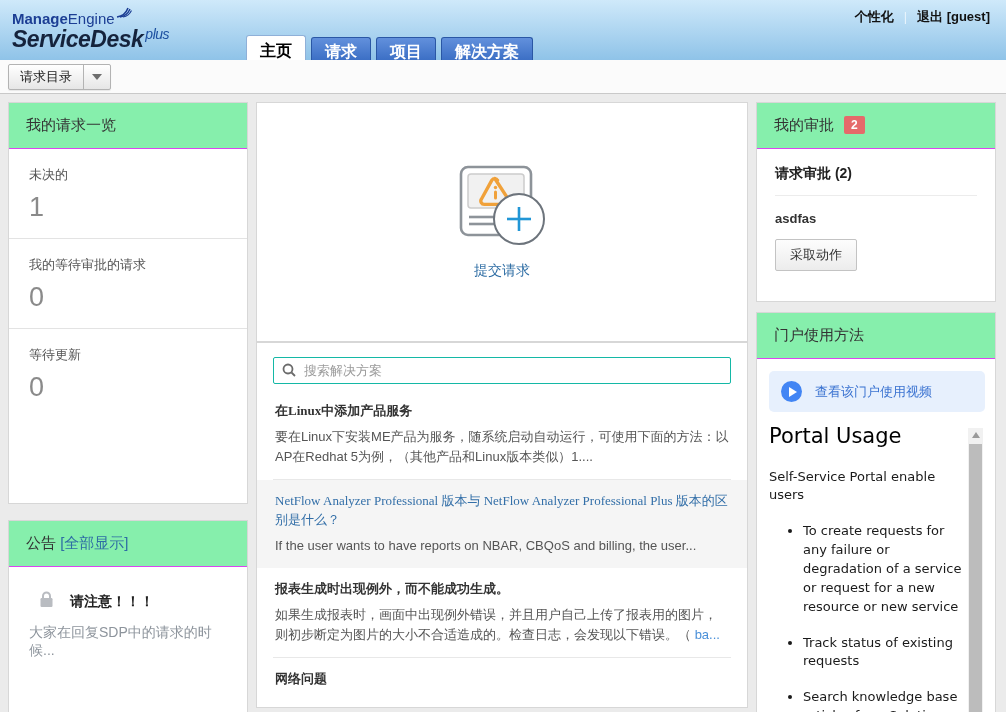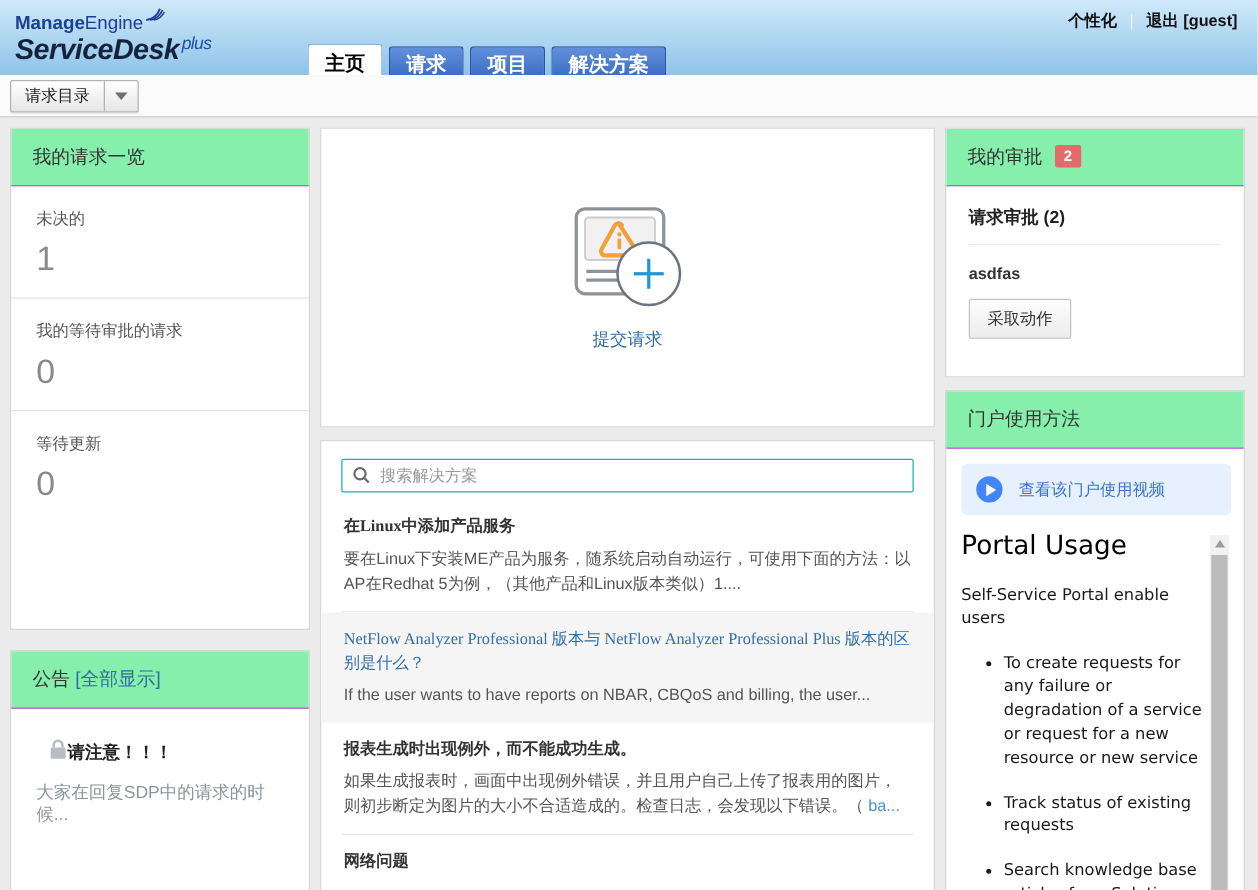--- a/index.html
+++ b/index.html
@@ -52,27 +52,27 @@
   
   .p-summary { height:402px; margin-bottom:16px; }
   .stat { padding:17px 20px 15px; }
   .stat + .stat { border-top:1px solid #e3e3e3; }
   .stat-label { font-size:13px; color:#555; margin-bottom:8px; }
   .stat-value { font-size:27px; color:#8a8a8a; }
 
   
   .p-ann { height:300px; }
   .ann-body { padding:24px 16px; }
-  .ann-title-row { display:flex; align-items:center; gap:0; padding-left:14px;
+  .ann-title-row { display:flex; align-items:center; gap:16px; padding-left:14px;
     margin-bottom:12px; cursor:pointer; }
   .ann-title { font-size:14px; font-weight:bold; color:#222; }
   .ann-text { font-size:14px; color:#8d949c; padding-left:4px; }
 
   
-  .p-submit { height:240px; margin-bottom:10px; display:flex; flex-direction:column;
+  .p-submit { height:240px; display:flex; flex-direction:column;
     align-items:center; justify-content:center; }
   .submit-btn { display:flex; flex-direction:column; align-items:center; cursor:pointer; }
   .submit-label { margin-top:10px; font-size:14px; color:#2e6da4; }
 
   
   .sol-head { display:flex; align-items:center; gap:8px; }
   .sol-body-wrap { padding:14px 16px 0; }
   .searchbox { position:relative; margin-bottom:6px; }
   .searchbox input { width:100%; height:27px; border:1px solid #14b8a6; border-radius:2px;
     padding:0 8px 0 30px; font-size:13px; color:#000000; outline:none;

